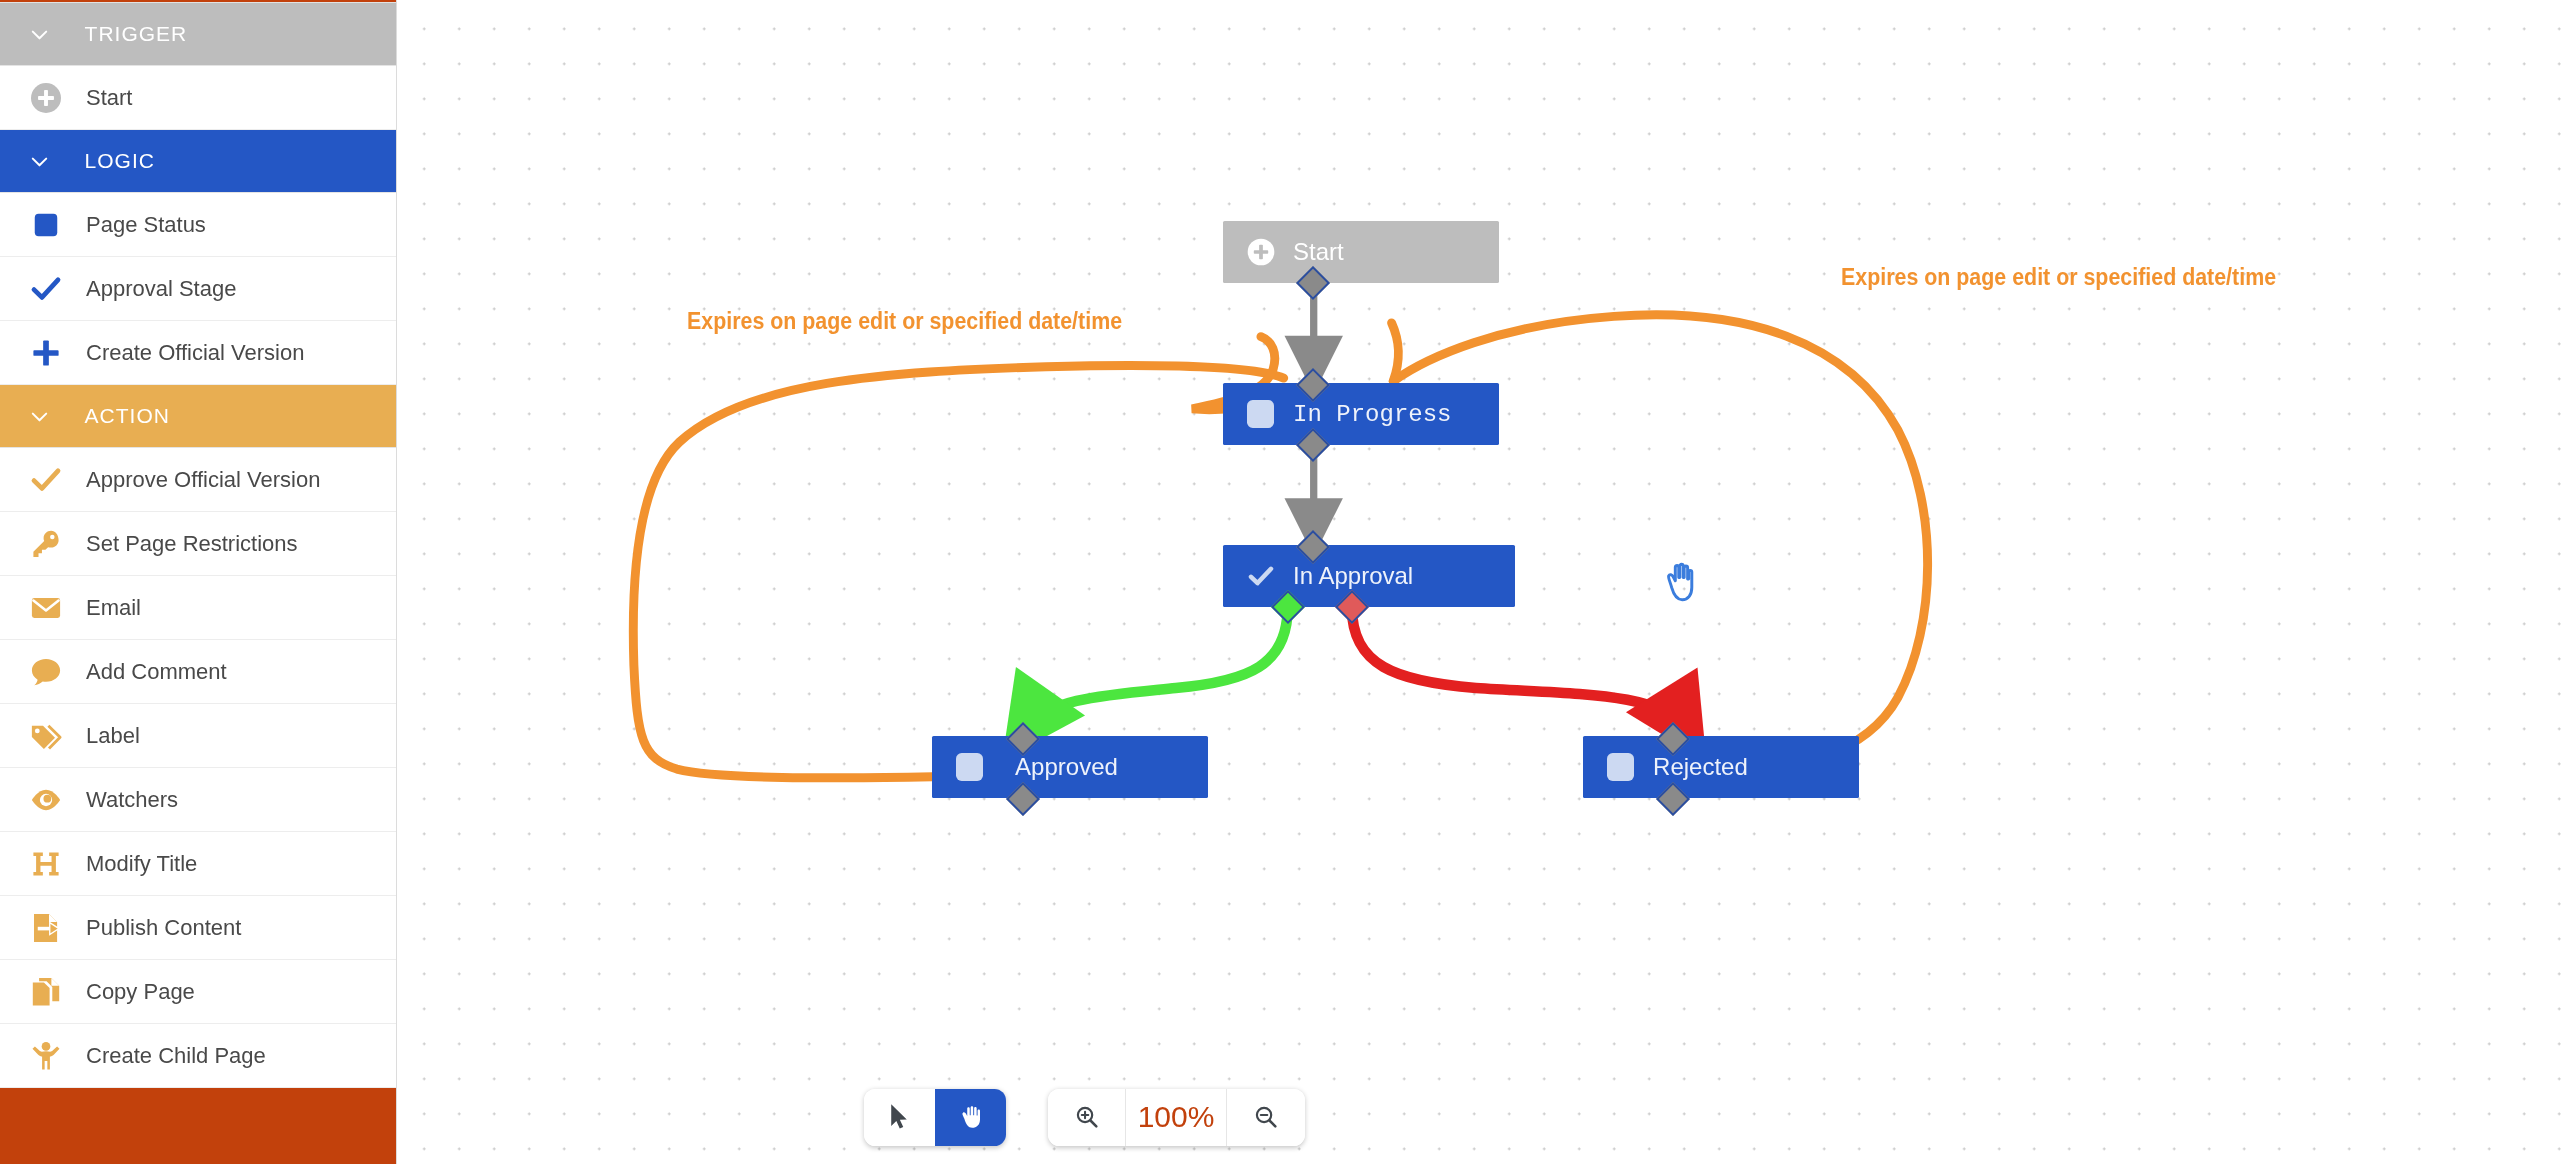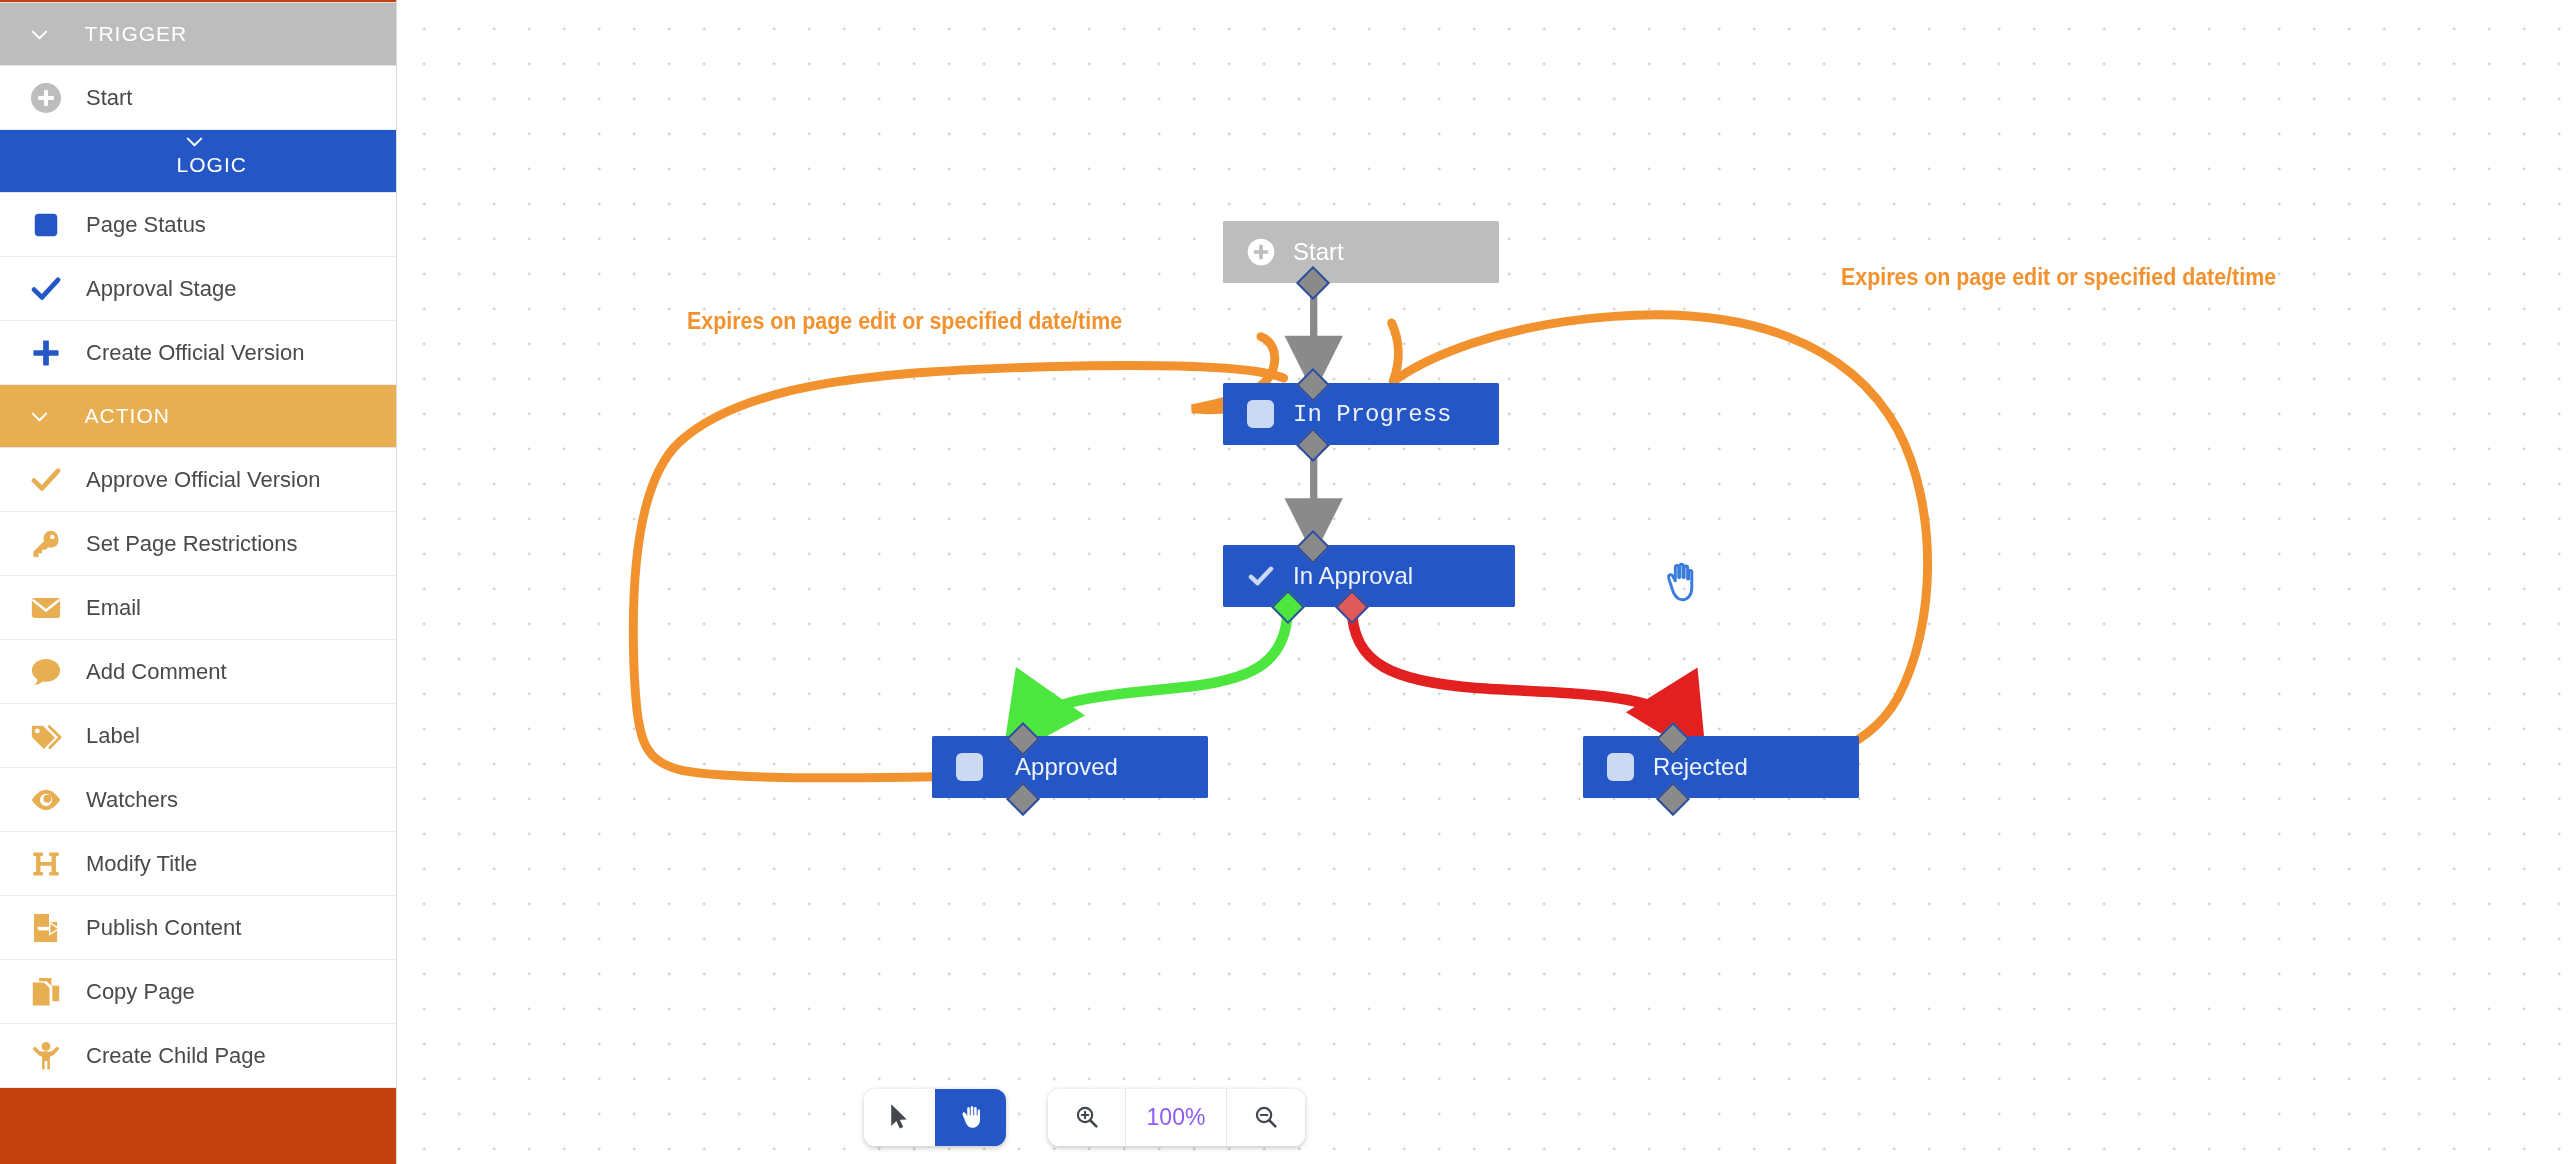--- a/index.html
+++ b/index.html
@@ -36,21 +36,21 @@
     align-items: center;
     padding-left: 27.6px;
     color: #ffffff;
     font-size: 21px;
     letter-spacing: 1px;
     font-weight: 400;
     border-bottom: 1.6px solid #e4e4e4;
   }
   .group-header .chev { margin-right: 34px; display:flex; }
   .g-trigger { background: #bdbdbd; }
-  .g-logic   { background: #2457c5; flex-direction: column; }
+  .g-logic   { background: #2457c5; }
   .g-action  { background: #e8ae52; text-align: right; }
 
   .sb-item {
     height: 64px;
     display: flex;
     align-items: center;
     padding-left: 23px;
     border-bottom: 1.6px solid #ededed;
     background: #fff;
     cursor: pointer;
@@ -148,21 +148,21 @@
   .zoom-group { display: flex; background:#fff; border-radius: 11.4px;
     box-shadow: 0 1.6px 5.7px rgba(0,0,0,.22); overflow: hidden; }
   .zoom-btn {
     width: 78px; height: 57px;
     display: flex; align-items: center; justify-content: center;
     border-right: 1.6px solid #e6e6e6; cursor: pointer; background:#fff;
   }
   .zoom-level {
     width: 101px; height: 57px;
     display: flex; align-items: center; justify-content: center;
-    font-size: 23px; color: #8b5cf6; border-right: 1.6px solid #e6e6e6;
+    font-size: 30px; color: #c2410c; border-right: 1.6px solid #e6e6e6;
     background: #fff;
   }
   .zoom-btn.last { border-right: none; }
 
   .cursor-hand { position: absolute; left: 1266px; top: 560px; }
 </style>
 </head>
 <body>
 
 <div class="app">

